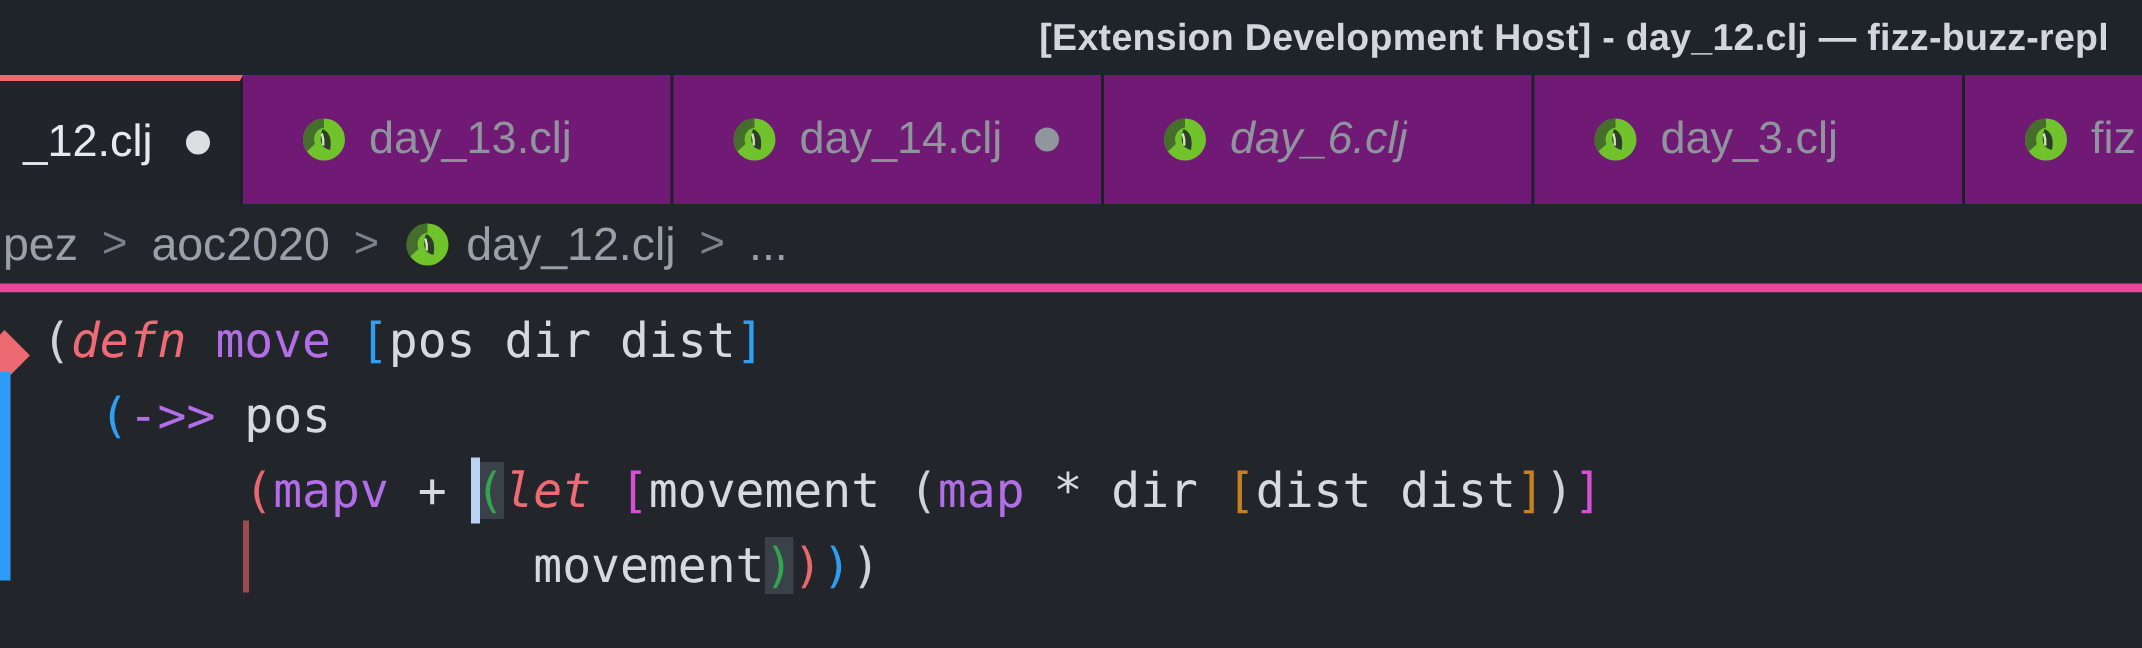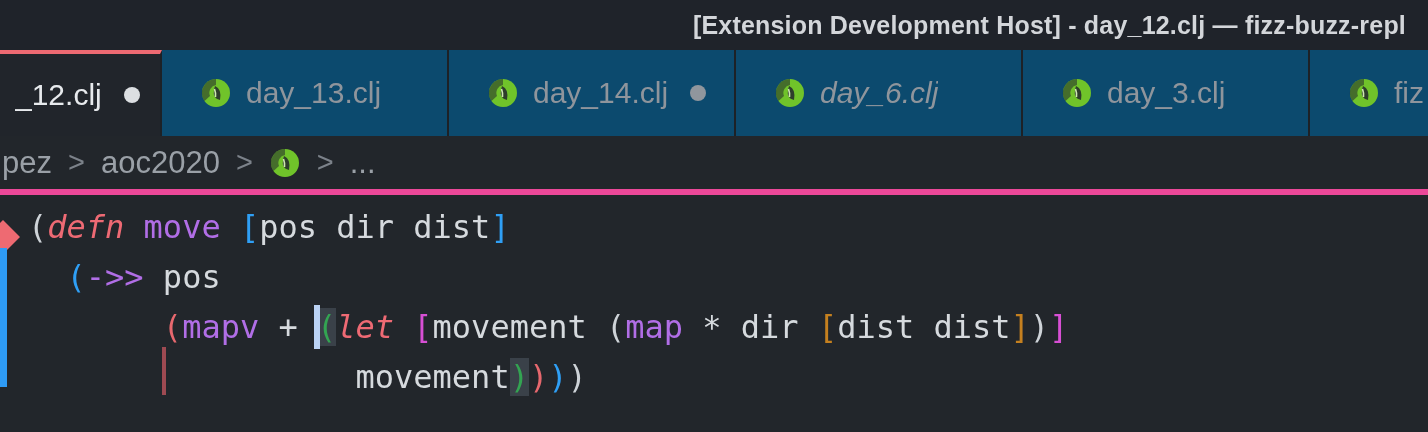--- a/index.html
+++ b/index.html
@@ -24,21 +24,21 @@
 
   
   .tabbar {
     height:86px; background:#262b32;
     display:flex; align-items:stretch; overflow:hidden;
   }
   .tab {
     position:relative; width:287px; flex:0 0 auto;
     display:flex; align-items:center;
     padding-left:38px;
-    background:#0c4a6e; color:#8f959c; font-size:30px;
+    background:#701a75; color:#8f959c; font-size:30px;
     border-right:2px solid #1d2126;
     cursor:pointer; white-space:nowrap; overflow:hidden;
   }
   .tab.active {
     width:162px; background:#21252b; color:#e7eaed;
     padding-left:15px;
     border-top:4px solid var(--accent,#ee6a72);
   }
   .tab.italic .label { font-style:italic; }
   .tab .label { overflow:hidden; }
@@ -173,20 +173,21 @@
         <span>aoc2020</span>
       </span>
       <span class="sep">&gt;</span>
       <span class="crumb">
         <svg class="clj-icon" viewBox="0 0 32 32" aria-hidden="true">
     <circle cx="16" cy="16" r="14" fill="#70c32a"></circle>
     <path d="M16 2 A14 14 0 0 0 4.5 24 L10 19 A8 8 0 0 1 16 8 Z" fill="#22262b" opacity="0.55"></path>
     <path d="M15 9 q7 3 5 14 q-9 -2 -5 -14" fill="#22262b" opacity="0.85"></path>
     <path d="M14.5 12 q1.5 4 1 8" stroke="#cfe9b0" stroke-width="1.6" fill="none"></path>
   </svg>
+        <span>day_12.clj</span>
       </span>
       <span class="sep">&gt;</span>
       <span class="crumb">
         <span>...</span>
       </span>
     </div>
 
   <div class="editor">
     <div class="flag"></div>
     <div class="gutter-bar"></div>

